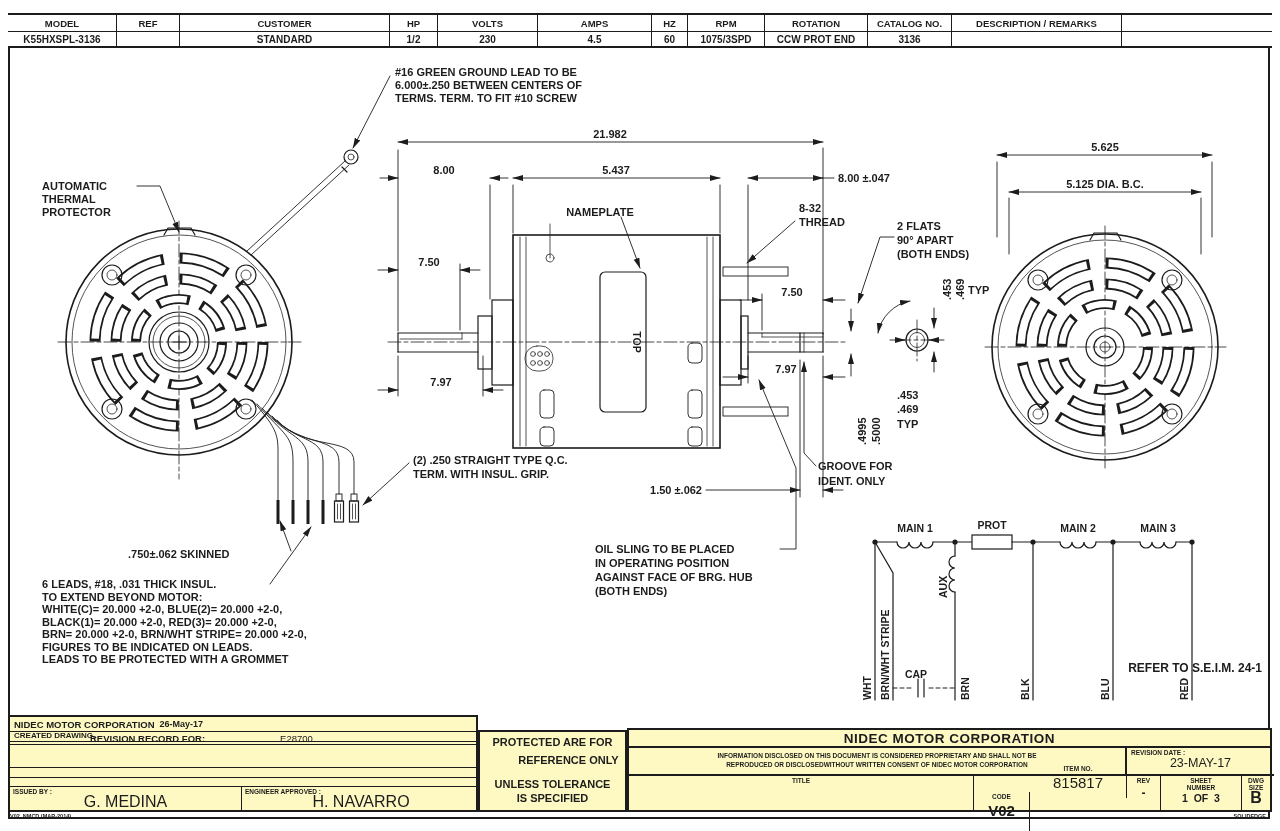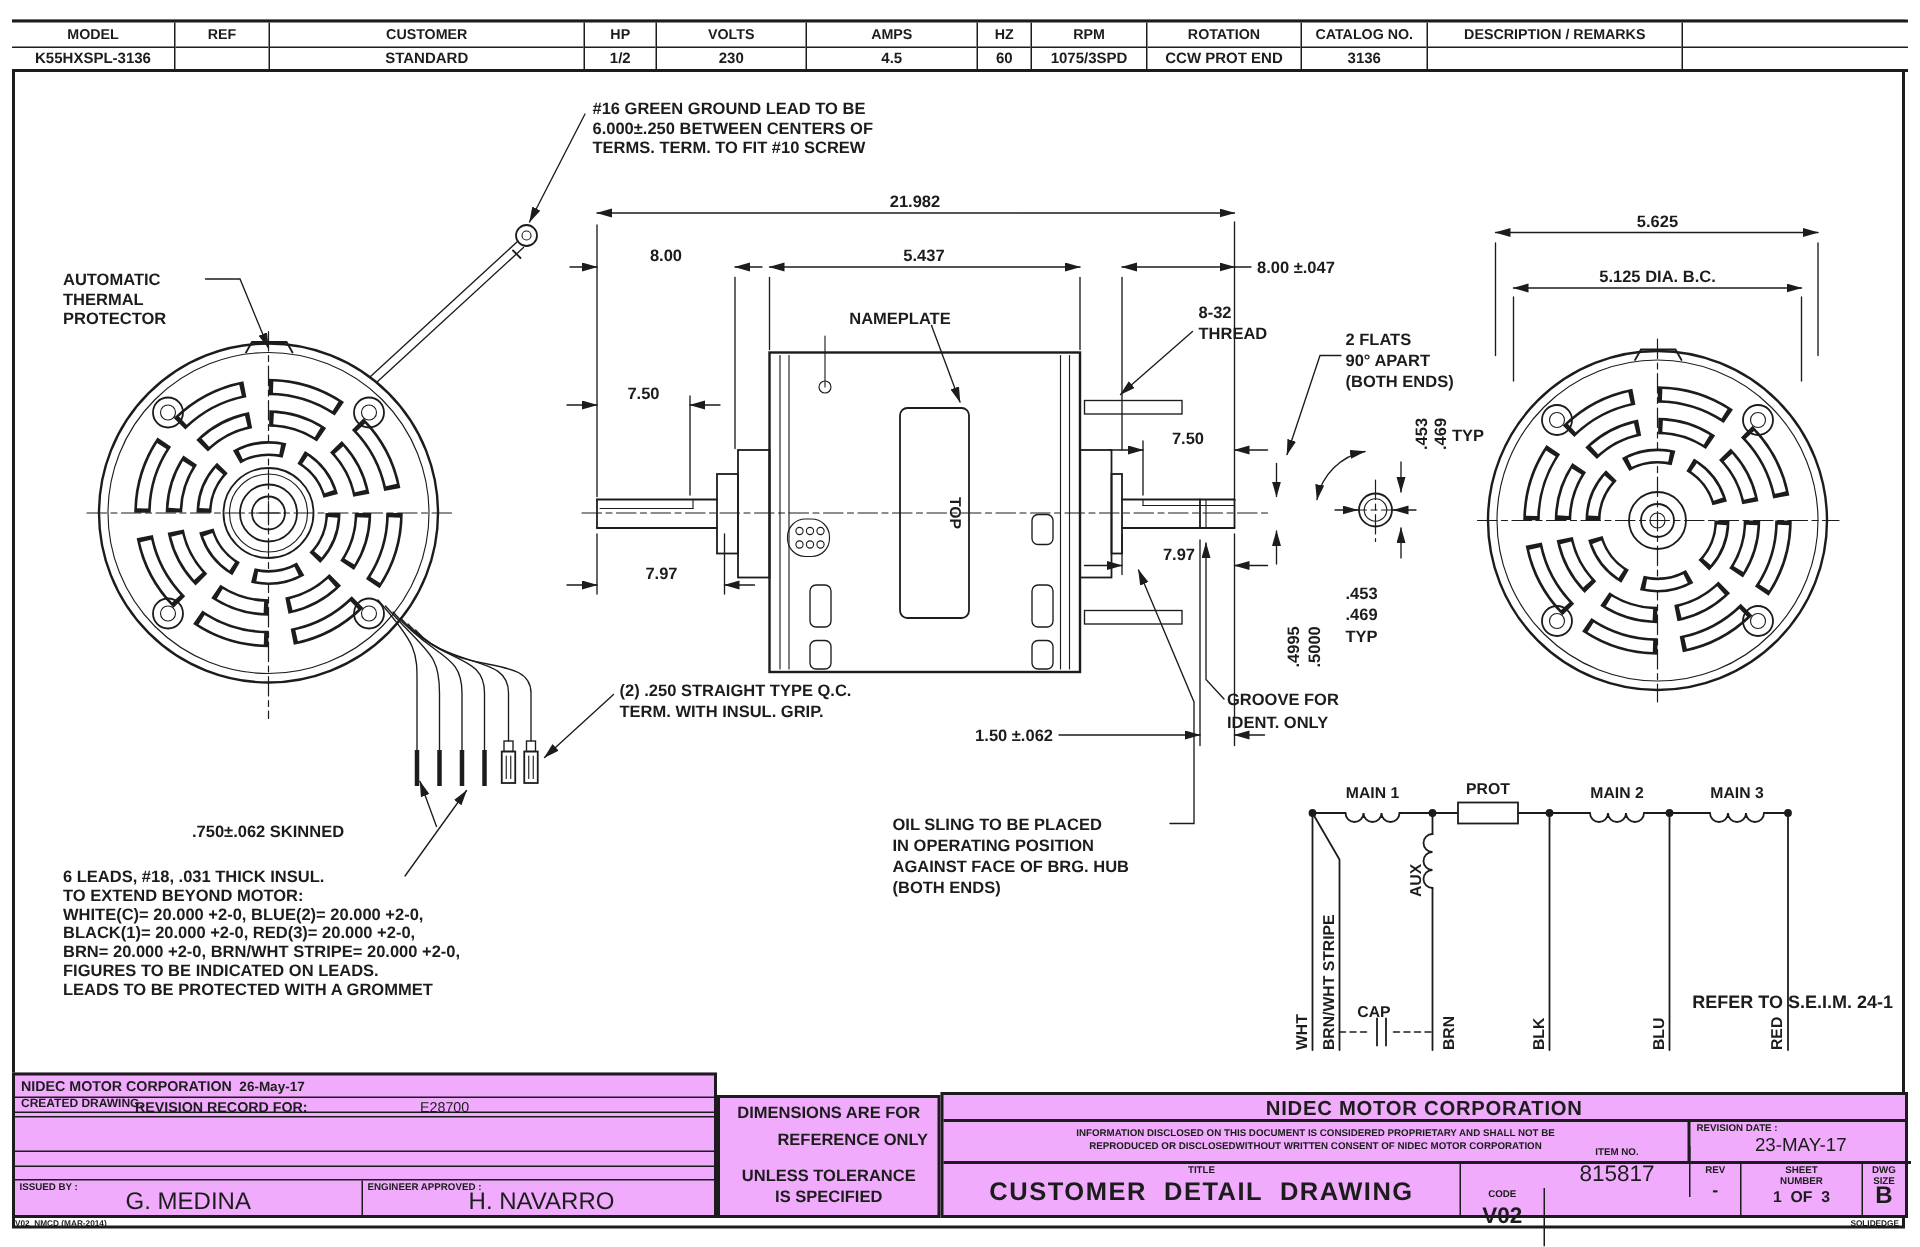--- a/index.html
+++ b/index.html
@@ -22,21 +22,21 @@
   svg .cl{stroke-width:0.8px;stroke-dasharray:13 3 4 3;}
   svg .dsh{stroke-dasharray:4 3;stroke-width:1px;}
   svg .wfill{fill:#fff;}
   svg .v1{fill:none;stroke:#1c1c1c;}
   svg .v2{fill:none;stroke:#fff;}
   svg text{font:700 11px "Liberation Sans",sans-serif;fill:#1c1c1c;stroke:none;}
   svg text.t10{font-size:10.5px;}
   svg text.t12{font-size:12px;}
   svg .nd{fill:#1c1c1c;stroke:none;}
   
-  .tb{position:absolute;box-sizing:border-box;border:2px solid #1c1c1c;background:#f0abfc;}
+  .tb{position:absolute;box-sizing:border-box;border:2px solid #1c1c1c;background:#fef9c3;}
   .abs{position:absolute;box-sizing:border-box;}
   .tiny{font-size:6.5px;font-weight:700;}
   .ctr{display:flex;align-items:center;justify-content:center;text-align:center;}
 </style>
 </head>
 <body>
 
 <div class="sheet">
   <div class="border"></div>
 
@@ -427,39 +427,38 @@
       <div class="tiny" style="position:absolute;left:3px;top:1px;">ENGINEER APPROVED :</div>
       <div class="ctr" style="position:absolute;left:0;top:3px;width:100%;height:100%;font-size:16px;font-weight:400;">H. NAVARRO</div>
     </div>
     <div class="abs" style="left:0;top:70px;width:232px;height:24px;border-right:1.5px solid #1c1c1c;">
       <div class="tiny" style="position:absolute;left:3px;top:1px;">ISSUED BY :</div>
       <div class="ctr" style="position:absolute;left:0;top:3px;width:100%;height:100%;font-size:16px;font-weight:400;">G. MEDINA</div>
     </div>
   </div>
 
   <div class="tb" style="left:478px;top:730px;width:149px;height:82px;">
-    <div class="ctr" style="position:absolute;top:4px;width:100%;font-size:11px;font-weight:700;">DIMENSIONS ARE FOR</div>
+    <div class="ctr" style="position:absolute;top:4px;width:100%;font-size:11px;font-weight:700;">PROTECTED ARE FOR</div>
     <div class="ctr" style="position:absolute;top:22px;width:100%;font-size:11px;font-weight:700;margin-left:16px;">REFERENCE ONLY</div>
     <div class="ctr" style="position:absolute;top:46px;width:100%;font-size:11px;font-weight:700;">UNLESS TOLERANCE</div>
     <div class="ctr" style="position:absolute;top:60px;width:100%;font-size:11px;font-weight:700;">IS SPECIFIED</div>
   </div>
 
   <div class="tb" style="left:627px;top:728px;width:645px;height:84px;">
     <div class="ctr" style="position:absolute;left:0;top:0;width:100%;height:18px;border-bottom:2px solid #1c1c1c;font-size:13.5px;font-weight:700;letter-spacing:0.5px;box-sizing:border-box;">NIDEC MOTOR CORPORATION</div>
     <div class="abs" style="left:0;top:18px;width:498px;height:28px;border-right:2px solid #1c1c1c;border-bottom:2px solid #1c1c1c;">
       <div class="ctr tiny" style="position:absolute;top:4px;width:100%;">INFORMATION DISCLOSED ON THIS DOCUMENT IS CONSIDERED PROPRIETARY AND SHALL NOT BE</div>
       <div class="ctr tiny" style="position:absolute;top:13px;width:100%;">REPRODUCED OR DISCLOSEDWITHOUT WRITTEN CONSENT OF NIDEC MOTOR CORPORATION</div>
     </div>
     <div class="abs" style="left:498px;top:18px;width:147px;height:28px;border-bottom:2px solid #1c1c1c;">
       <div class="tiny" style="position:absolute;left:4px;top:1px;">REVISION DATE :</div>
       <div class="ctr" style="position:absolute;top:8px;width:100%;font-size:12.5px;font-weight:400;">23-MAY-17</div>
     </div>
     <div class="abs" style="left:0;top:46px;width:345px;height:34px;border-right:1.5px solid #1c1c1c;">
       <div class="ctr tiny" style="position:absolute;top:1px;width:100%;">TITLE</div>
-      <div class="ctr" style="position:absolute;top:9px;width:100%;font-size:17px;font-weight:700;letter-spacing:1px;white-space:pre;">CUSTOMER  DETAIL  DRAWING</div>
     </div>
     <div class="abs" style="left:345px;top:62px;width:56px;height:44px;border-right:1.5px solid #1c1c1c;">
       <div class="ctr tiny" style="position:absolute;top:1px;width:100%;">CODE</div>
       <div class="ctr" style="position:absolute;top:10px;width:100%;font-size:15px;font-weight:700;">V02</div>
     </div>
     <div class="abs" style="left:401px;top:34px;width:97px;height:34px;border-right:1.5px solid #1c1c1c;">
       <div class="ctr tiny" style="position:absolute;top:1px;width:100%;">ITEM NO.</div>
       <div class="ctr" style="position:absolute;top:10px;width:100%;font-size:15px;font-weight:400;">815817</div>
     </div>
     <div class="abs" style="left:498px;top:46px;width:34px;height:34px;border-right:1.5px solid #1c1c1c;">

